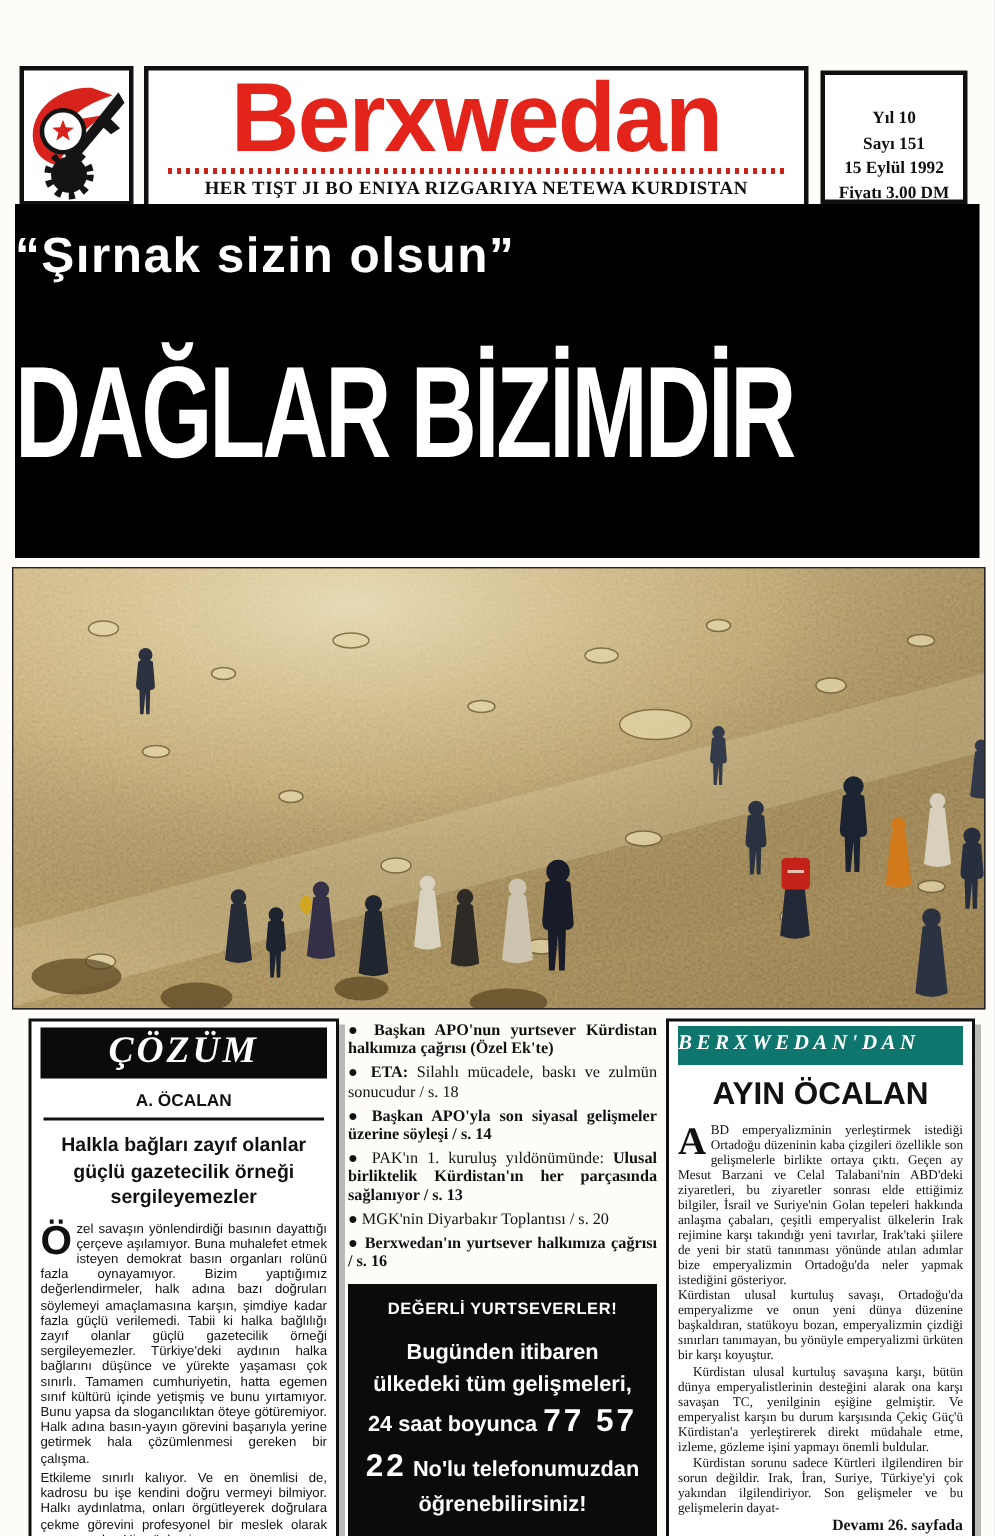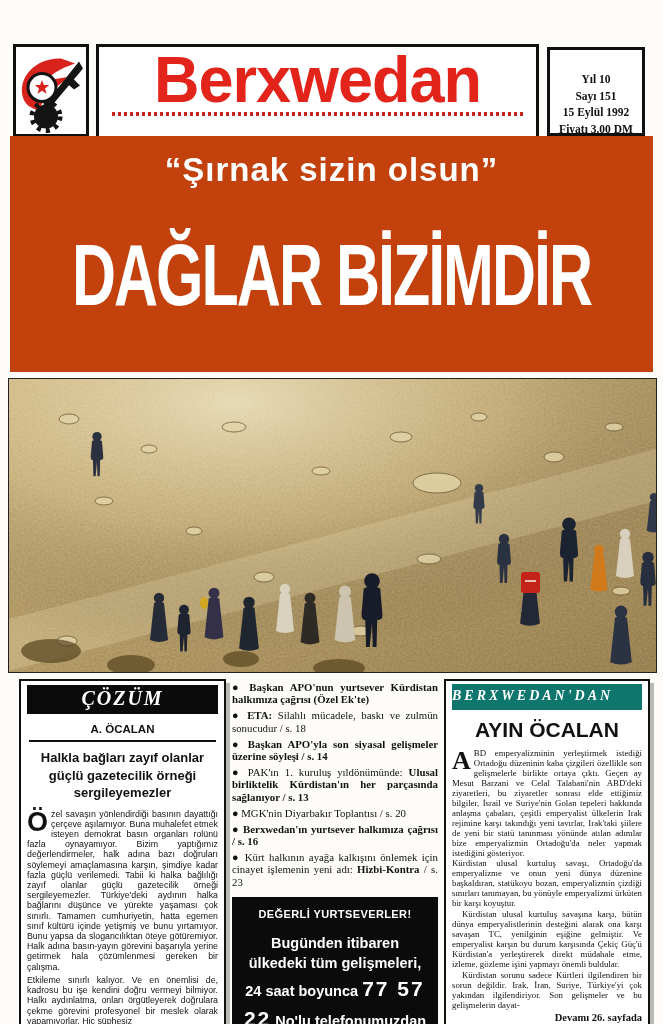--- a/index.html
+++ b/index.html
@@ -13,35 +13,35 @@
              display:flex;flex-direction:column;align-items:center;justify-content:flex-start;background:#fff;flex:none;}
   .brand{font-family:"Liberation Sans",sans-serif;font-weight:bold;font-size:63px;line-height:60px;
          letter-spacing:-1px;color:#e3241b;margin-top:2px;transform:scaleY(1.04);}
   .tickline{width:94%;height:4px;margin:3px 0 2px 0;
             background:repeating-linear-gradient(90deg,#c9231c 0 3px,transparent 3px 6px);}
   .tagline{font-family:"Liberation Serif",serif;font-weight:bold;font-size:12.5px;letter-spacing:.4px;white-space:nowrap;}
   .info-box{width:98px;height:89px;border:3px solid #101010;box-sizing:border-box;margin-left:8px;margin-top:3px;
             background:#fff;text-align:center;font-weight:bold;font-size:11.5px;line-height:1.45;padding-top:21px;flex:none;}
   .info-foot{margin-top:11px;font-weight:bold;font-size:11.5px;}
   
-  .headline-box{position:absolute;top:136px;left:10px;width:643px;height:236px;background:#c2410c;color:#fff;
-                text-align:center;overflow:hidden;}
+  .headline-box{position:absolute;top:136px;left:10px;width:643px;height:236px;background:#000000;color:#fff;
+                text-align:left;overflow:hidden;}
   .hl-quote{font-family:"Liberation Sans",sans-serif;font-weight:bold;font-size:33px;letter-spacing:1px;margin-top:15px;}
   .hl-main{font-family:"Liberation Sans",sans-serif;font-weight:bold;font-size:61px;letter-spacing:-2px;
            transform:scaleY(1.42);transform-origin:50% 0;margin-top:36px;white-space:nowrap;}
   
   .photo{position:absolute;top:378px;left:8px;width:647px;height:293px;border:1px solid #222;background:#b09760;}
   .photo svg{width:100%;height:100%;display:block;}
   
   .columns{position:absolute;top:679px;left:19px;width:631px;display:flex;gap:6px;align-items:flex-start;}
   .col{box-sizing:border-box;}
   .col-left{width:207px;border:2px solid #101010;background:#fff;padding:4px 6px 8px 6px;
             box-shadow:4px 4px 0 rgba(60,60,60,.35);}
   .sec-bar{background:#0b0b0b;color:#fff;text-align:center;font-family:"Liberation Serif",serif;
-           font-style:italic;font-weight:bold;font-size:20px;letter-spacing:2px;padding:2px 0 4px 0;}
+           font-style:italic;font-weight:bold;font-size:25px;letter-spacing:2px;padding:2px 0 4px 0;}
   .author{text-align:center;font-family:"Liberation Sans",sans-serif;font-weight:bold;font-size:11.5px;margin:9px 0 5px 0;}
   .author-rule{border:0;border-top:2px solid #101010;margin:0 2px 7px 2px;}
   .art-title{font-family:"Liberation Sans",sans-serif;font-weight:bold;font-size:13px;line-height:1.35;
              text-align:center;margin:0 0 7px 0;}
   .body-sans{font-family:"Liberation Sans",sans-serif;font-size:8.8px;line-height:1.16;text-align:justify;}
   .body-sans p{margin:0 0 3px 0;}
   .dropcap{float:left;font-size:27px;line-height:22px;font-weight:bold;padding:2px 3px 0 0;}
   .continue{text-align:right;font-family:"Liberation Serif",serif;font-weight:bold;font-size:10.5px;margin-top:2px;}
   .col-mid{width:206px;padding-top:2px;}
   .bullets{margin:0;padding:0;list-style:none;font-family:"Liberation Serif",serif;font-size:10.8px;
@@ -77,20 +77,21 @@
         <circle cx="26" cy="40" r="14" fill="#ffffff" stroke="#141414" stroke-width="3"></circle>
         <polygon points="26,32.4 27.9,37.4 33.2,37.6 29,41 30.5,46.2 26,43.2 21.5,46.2 23,41 18.8,37.6 24.1,37.4" fill="#d8231c"></polygon>
         <circle cx="30" cy="69" r="12" fill="#141414"></circle>
         <circle cx="30" cy="69" r="14" fill="none" stroke="#141414" stroke-width="5" stroke-dasharray="4 5"></circle>
       </svg>
       </span>
     </div>
     <div class="title-box">
       <div class="brand">Berxwedan</div>
       <div class="tickline"></div>
+      <div class="tagline">HER TIŞT JI BO ENIYA RIZGARIYA NETEWA KURDISTAN</div>
     </div>
     <div class="info-box">
       <div>
           <div>Yıl 10</div>
           <div>Sayı 151</div>
           <div>15 Eylül 1992</div>
           <div>Fiyatı 3.00 DM</div>
         </div>
       <div class="info-foot">Aylık gazete</div>
     </div>
@@ -197,21 +198,20 @@
     </div>
 
     <div class="col col-mid">
       <ul class="bullets">
           <li><span class="b">● Başkan APO'nun yurtsever Kürdistan halkımıza çağrısı (Özel Ek'te)</span></li>
           <li><span class="b">● </span><span class="b">ETA:</span><span> Silahlı mücadele, baskı ve zulmün sonucudur / s. 18</span></li>
           <li><span class="b">● Başkan APO'yla son siyasal gelişmeler üzerine söyleşi / s. 14</span></li>
           <li><span class="b">● </span><span>PAK'ın 1. kuruluş yıldönümünde: </span><span class="b">Ulusal birliktelik Kürdistan'ın her parçasında sağlanıyor / s. 13</span></li>
           <li><span class="b">● </span><span>MGK'nin Diyarbakır Toplantısı / s. 20</span></li>
           <li><span class="b">● Berxwedan'ın yurtsever halkımıza çağrısı / s. 16</span></li>
-          <li><span class="b">● </span><span>Kürt halkının ayağa kalkışını önlemek için cinayet işlemenin yeni adı: </span><span class="b">Hizbi-Kontra</span><span> / s. 23</span></li>
         </ul>
       <div class="phone-box">
         <div class="phone-title">DEĞERLİ YURTSEVERLER!</div>
         <div class="phone-msg">
             <div><span>Bugünden itibaren ülkedeki tüm gelişmeleri, 24 saat boyunca </span><span class="b big">77 57 22</span><span> No'lu telefonumuzdan öğrenebilirsiniz!</span></div>
           </div>
       </div>
     </div>
 
     <div class="col col-right">

